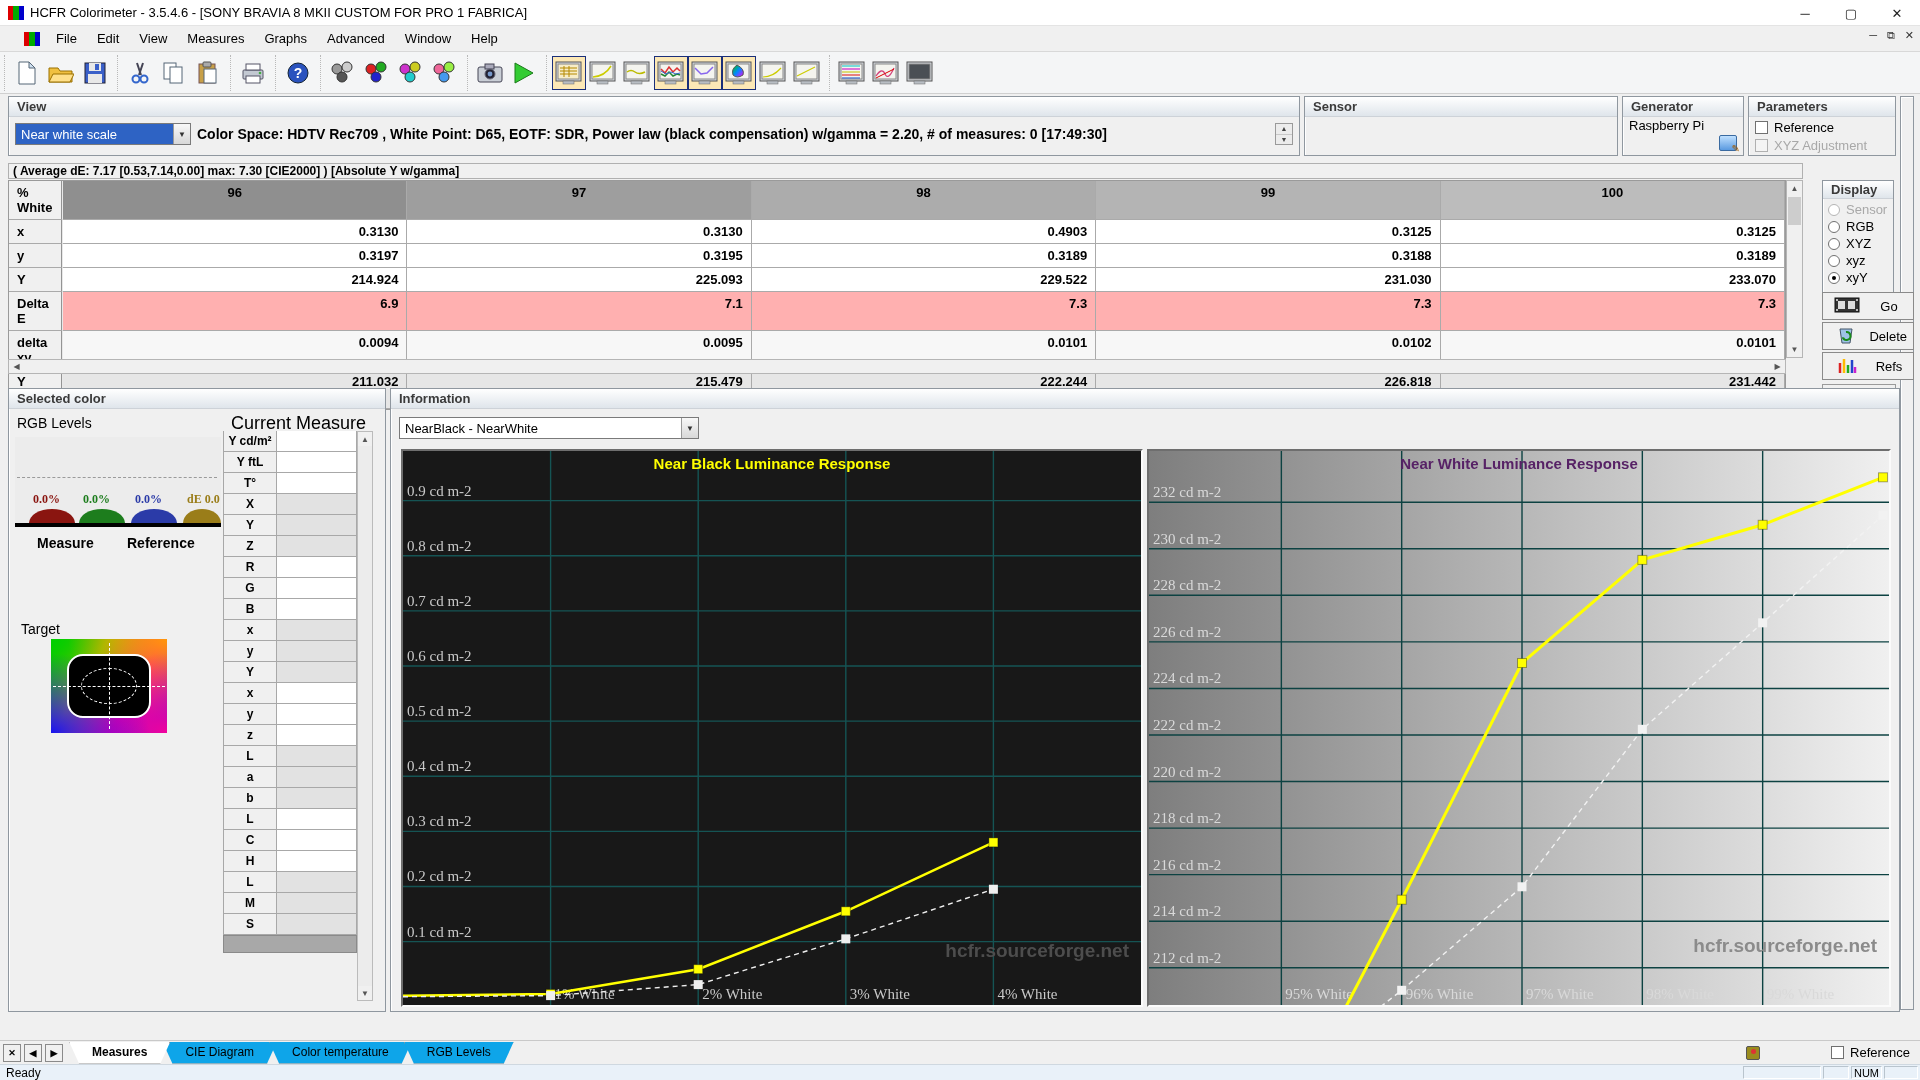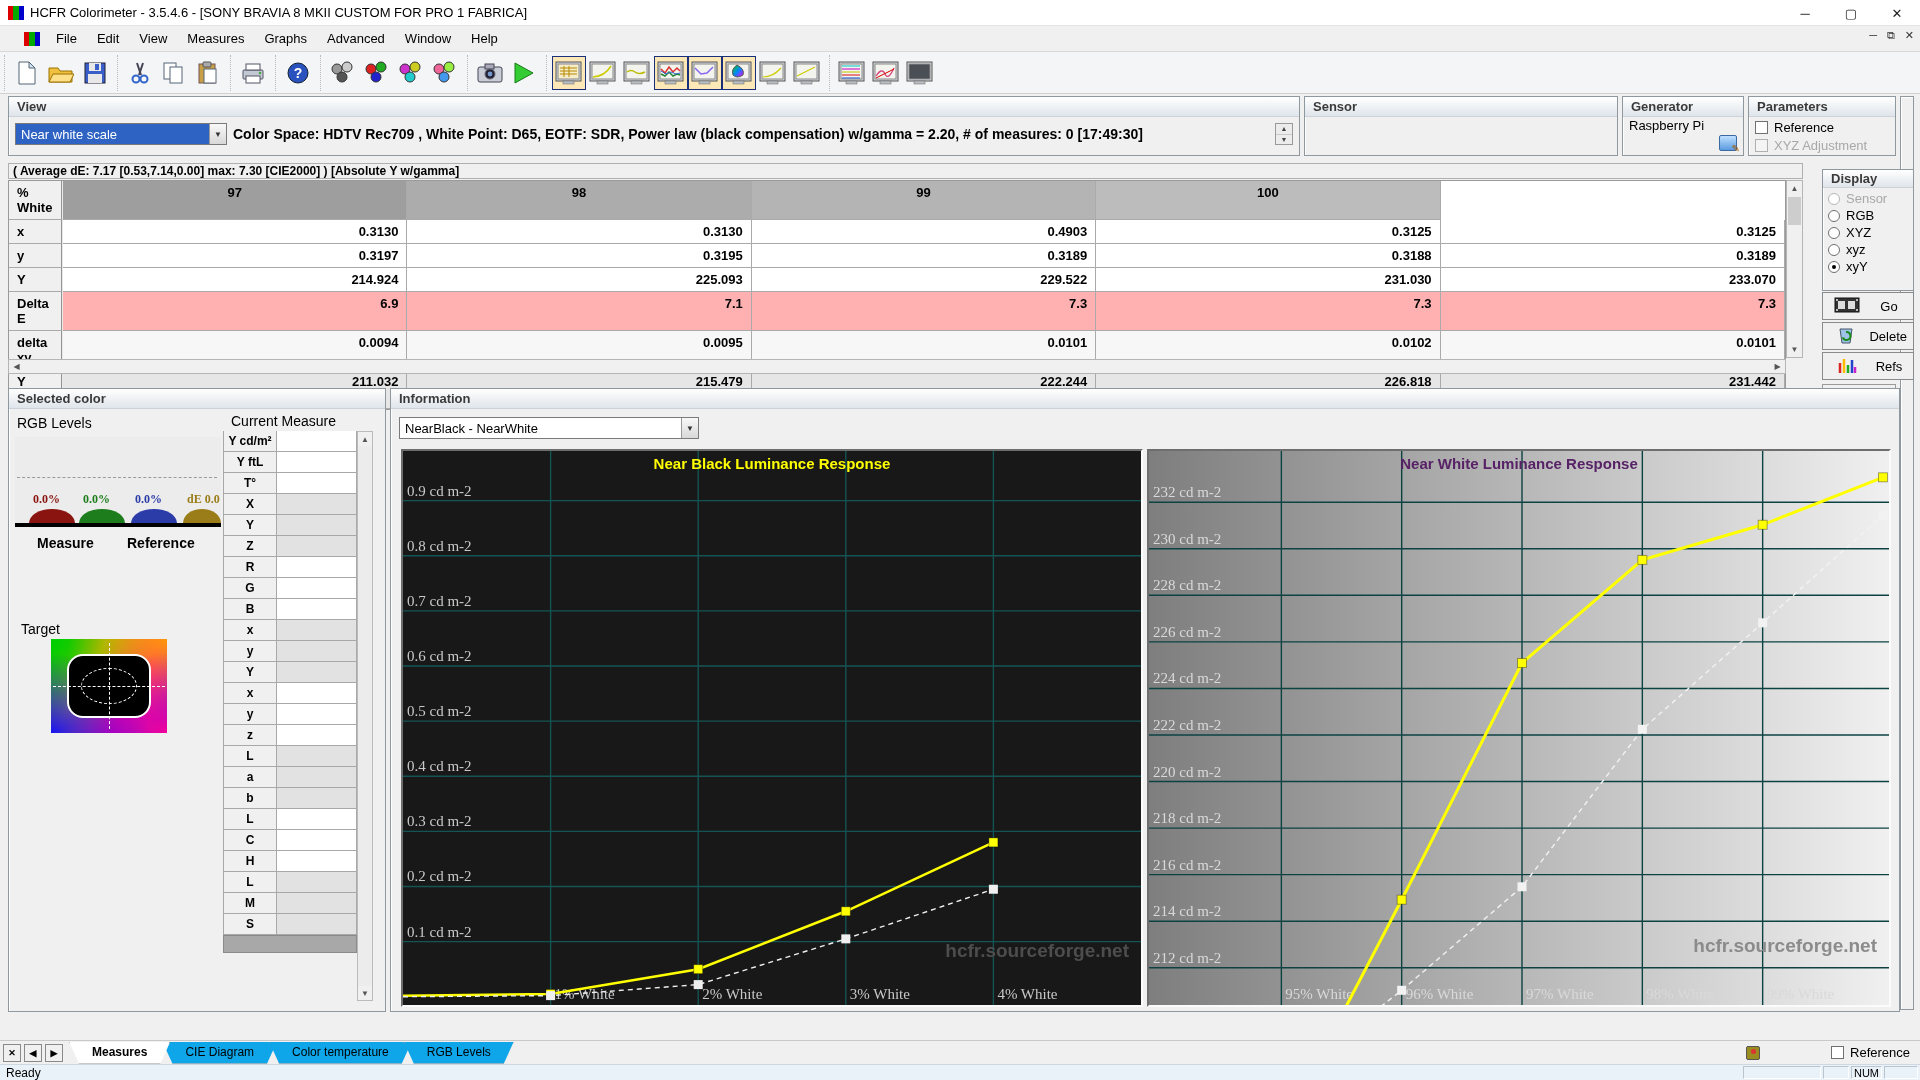--- a/index.html
+++ b/index.html
@@ -380,21 +380,21 @@
             <rect x="8" y="20" width="11" height="3" fill="#b9bec4" stroke="#666" stroke-width="0.5"></rect>
           </svg>
         </div>
       </div>
     </div>
   </div>
 
 <div class="panel" style="left:8px; top:96px; width:1292px; height:60px;">
   <div class="panel-hdr">View</div>
   <div style="display:flex; align-items:center; gap:6px; padding:6px 6px 0 6px;">
-    <div class="combo sel" style="width:212px;">
+    <div class="combo sel" style="width:176px;">
       <div class="txt">Near white scale</div>
       <div class="dd">▼</div>
     </div>
     <div class="view-info" style="flex:1; overflow:hidden;">Color Space: HDTV Rec709 , White Point: D65, EOTF:  SDR, Power law (black compensation) w/gamma = 2.20, # of measures: 0 [17:49:30]</div>
     <div class="spinner">
         <div>▲</div>
         <div style="border:none;">▼</div>
       </div>
   </div>
 </div>
@@ -419,20 +419,21 @@
     <div><span class="checkbox"></span><span>Reference</span></div>
     <div class="dis-label" style="margin-top:3px;"><span class="checkbox dis"></span><span>XYZ Adjustment</span></div>
   </div>
 </div>
 <div class="panel" style="left:1900px; top:96px; width:14px; height:914px;"></div>
 
 <div class="sum-line">( Average dE: 7.17 [0.53,7.14,0.00] max: 7.30 [CIE2000] ) [Absolute Y w/gamma]</div>
 <div class="mtable" id="mtable">
     <div class="mrow">
       <div class="mcell mlabel">% White</div>
+      <div class="mcell mhead" style="background:#8f8f8f">96</div>
       <div class="mcell mhead" style="background:#9e9e9e">97</div>
       <div class="mcell mhead" style="background:#acacac">98</div>
       <div class="mcell mhead" style="background:#b4b4b4">99</div>
       <div class="mcell mhead" style="background:#bcbcbc">100</div>
     </div>
     <div class="mrow">
       <div class="mcell mlabel">x</div>
       <div class="mcell" style="background:#ffffff">0.3130</div>
       <div class="mcell" style="background:#ffffff">0.3130</div>
       <div class="mcell" style="background:#ffffff">0.4903</div>
@@ -483,21 +484,21 @@
 <div class="vscroll">
   <div class="arrow-btn">▲</div>
   <div class="vthumb"></div>
   <div class="arrow-btn" style="position:absolute; bottom:0;">▼</div>
 </div>
 <div class="hscroll">
   <div class="arrow-btn">◀</div>
   <div class="arrow-btn">▶</div>
 </div>
 
-<div class="panel" style="left:1822px; top:169px; width:92px; height:122px;">
+<div class="panel" style="left:1822px; top:180px; width:72px; height:122px;">
   <div class="panel-hdr" style="height:18px; padding:1px 8px;">Display</div>
   <div id="display-options" style="padding:2px 5px;">
       <div style="padding: 1px 0px; color: rgb(168, 168, 168);"><span class="radio  dis"></span><span>Sensor</span></div>
       <div style="padding: 1px 0px;"><span class="radio  "></span><span>RGB</span></div>
       <div style="padding: 1px 0px;"><span class="radio  "></span><span>XYZ</span></div>
       <div style="padding: 1px 0px;"><span class="radio  "></span><span>xyz</span></div>
       <div style="padding: 1px 0px;"><span class="radio on "></span><span>xyY</span></div>
     </div>
 </div>
 <div id="side-buttons">
@@ -536,21 +537,21 @@
       <span>Refs</span>
     </div>
   </div>
 <div style="position:absolute; left:1822px; top:384px; width:74px; height:22px; border:1px solid #9a9a9a; background:#f0f0f0; padding:2px 5px;">
   <span class="checkbox"></span><span>Edit</span>
 </div>
 
 <div class="panel" style="left:8px; top:388px; width:378px; height:624px;">
   <div class="panel-hdr">Selected color</div>
   <div style="position:absolute; left:8px; top:26px; font-size:14px;">RGB Levels</div>
-  <div style="position:absolute; left:222px; top:24px; font-size:14px;">Current Measure</div>
+  <div style="position:absolute; left:222px; top:24px; font-size:18px;">Current Measure</div>
 
   <div style="position:absolute; left:6px; top:48px; width:206px; height:86px; background:#ececec;">
     <div class="dash-line" style="left:2px; top:40px; width:200px;"></div>
     <div id="hills">
         <div class="hill" style="left:14px; width:46px; background:#8a1510"></div>
         <div class="hill-lbl" style="left:18px; bottom:16px; color:#8a1510">0.0%</div>
         <div class="hill" style="left:64px; width:46px; background:#1d7d1d"></div>
         <div class="hill-lbl" style="left:68px; bottom:16px; color:#1d7d1d">0.0%</div>
         <div class="hill" style="left:116px; width:46px; background:#2b3ba8"></div>
         <div class="hill-lbl" style="left:120px; bottom:16px; color:#2b3ba8">0.0%</div>

